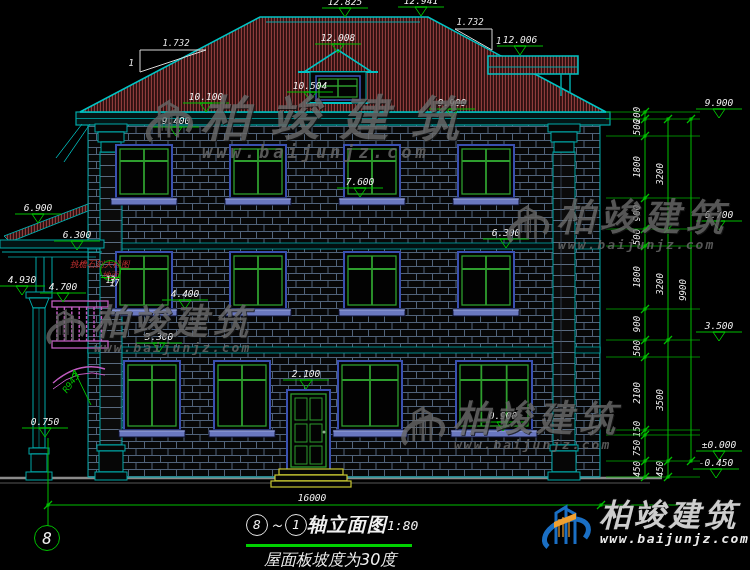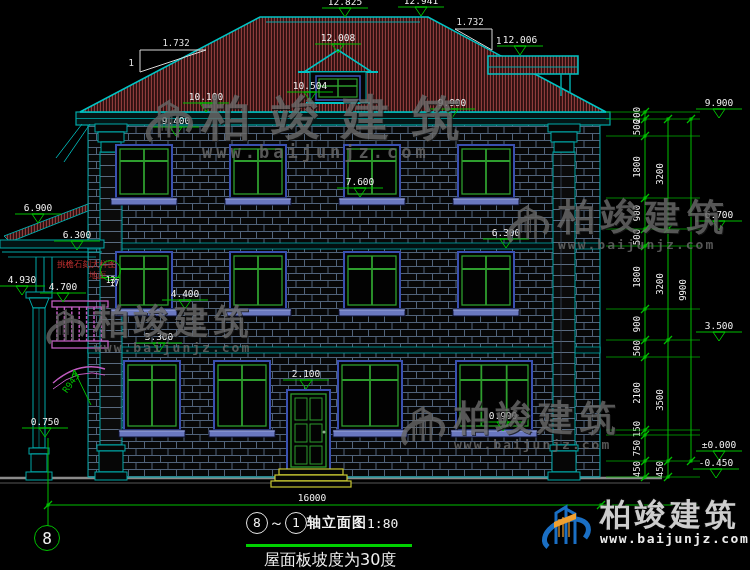--- a/index.html
+++ b/index.html
@@ -1,35 +1,35 @@
 <!DOCTYPE html>
 <html><head>
 <meta charset="utf-8">
 <style>
   html,body{margin:0;padding:0;background:#000;}
   #stage{position:relative;width:750px;height:570px;background:#000;overflow:hidden;
-         font-family:"DejaVu Sans",sans-serif;}
+         font-family:"DejaVu Sans",sans-serif;font-style:italic;}
   #cad{position:absolute;left:0;top:0;}
   
   .wm{position:absolute;display:flex;align-items:flex-start;color:#6a6a6a;opacity:.82;pointer-events:none;}
   .wm .wm-text{display:flex;flex-direction:column;}
   .wm .wm-name{font-weight:bold;line-height:1.05;white-space:nowrap;text-shadow:1px 1px 0 #161616;}
   .wm .wm-url{font-weight:bold;white-space:nowrap;font-family:"DejaVu Sans Mono",monospace;}
   .wm .wm-icon{display:inline-block;margin-right:6px;}
   
   .titleblock{position:absolute;left:246px;top:512px;color:#f0f0f0;white-space:nowrap;}
   .axcirc{display:inline-block;width:20px;height:20px;line-height:20px;border:1.5px solid #e8e8e8;
           border-radius:50%;text-align:center;font-size:13px;vertical-align:middle;font-family:"DejaVu Sans Mono",monospace;}
   .tsep{font-size:15px;vertical-align:middle;margin:0 1px;}
-  .tname{font-size:14px;font-weight:bold;letter-spacing:1px;vertical-align:middle;}
+  .tname{font-size:19px;font-weight:bold;letter-spacing:1px;vertical-align:middle;}
   .tscale{font-size:13px;vertical-align:middle;font-family:"DejaVu Sans Mono",monospace;}
   .underline{position:absolute;left:246px;top:544px;width:166px;height:3px;background:#00d000;}
   .tnote{position:absolute;left:264px;top:550px;font-size:16px;color:#f0f0f0;}
   
-  .callout{position:absolute;left:57px;top:259px;color:#c03030;font-size:8.5px;line-height:1.25;white-space:nowrap;}
+  .callout{position:absolute;left:70px;top:259px;color:#c03030;font-size:8.5px;line-height:1.25;white-space:nowrap;}
   .callout .co2{margin-left:22px;text-align:center;}
   .cocircle{position:absolute;left:100px;top:260px;width:21px;height:21px;border:1px solid #00c000;
             border-radius:50%;color:#eee;font-size:8px;text-align:center;line-height:1;
             font-family:"DejaVu Sans Mono",monospace;box-sizing:border-box;}
   .cocircle .t{display:block;border-bottom:1px solid #00c000;height:10px;padding-top:16px;box-sizing:border-box;}
   .cocircle .b{display:block;padding-top:2px;margin-left:8px;}
   .radius{position:absolute;left:60px;top:378px;color:#00c000;font-size:9px;
           font-family:"DejaVu Sans Mono",monospace;transform:rotate(-55deg);}
   
   .axbubble{position:absolute;left:34px;top:525px;width:26px;height:26px;border:1.5px solid #00c000;

